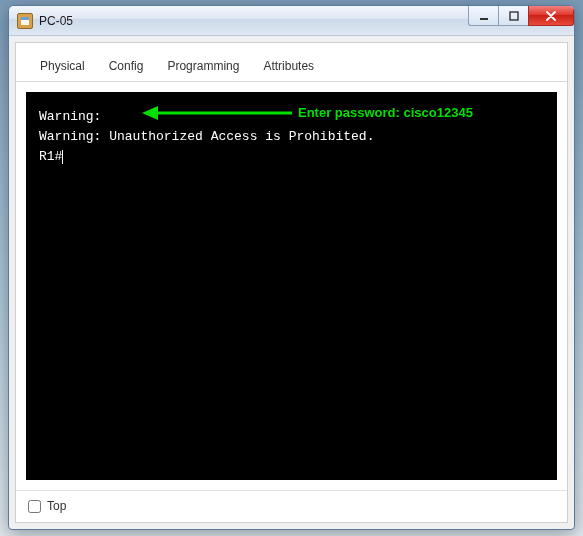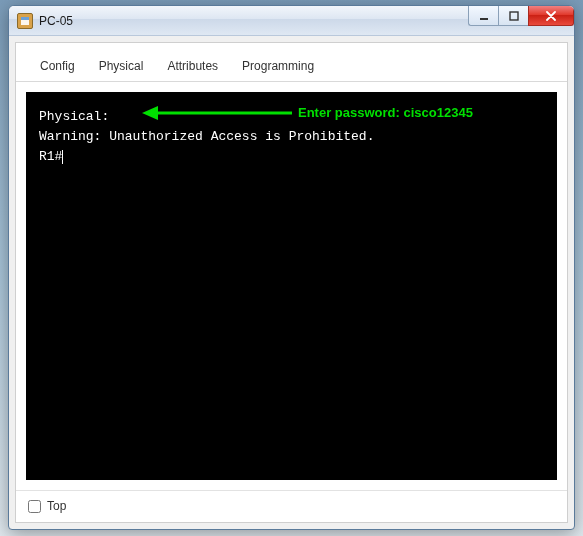--- a/index.html
+++ b/index.html
@@ -188,31 +188,31 @@
         <svg width="12" height="10" viewBox="0 0 12 10">
             <path d="M2 1 L10 9 M10 1 L2 9" stroke="#fff" stroke-width="1.8" stroke-linecap="round"></path>
           </svg>
       </div>
     </div>
   </div>
 
   <div class="client-area">
 
     <div class="tabs">
+      <div class="tab">Physical</div>
       <div class="tab">Config</div>
-      <div class="tab">Physical</div>
+      <div class="tab">Programming</div>
       <div class="tab">Attributes</div>
-      <div class="tab">Programming</div>
     </div>
 
     <div class="content">
 
 
       <div class="terminal">
-        <div class="term-line">Physical:</div>
+        <div class="term-line">Warning:</div>
         <div class="term-line"></div>
         <div class="term-line">Warning: Unauthorized Access is Prohibited.</div>
         <div class="term-line"></div>
         <div class="term-line"><span>R1#</span><span class="cursor"></span></div>
 
         <div class="annot">
           <svg width="150" height="18" viewBox="0 0 150 18">
             <line x1="150" y1="9" x2="10" y2="9" stroke="#00e000" stroke-width="3"></line>
             <polygon points="0,9 16,2 16,16" fill="#00e000"></polygon>
           </svg>

